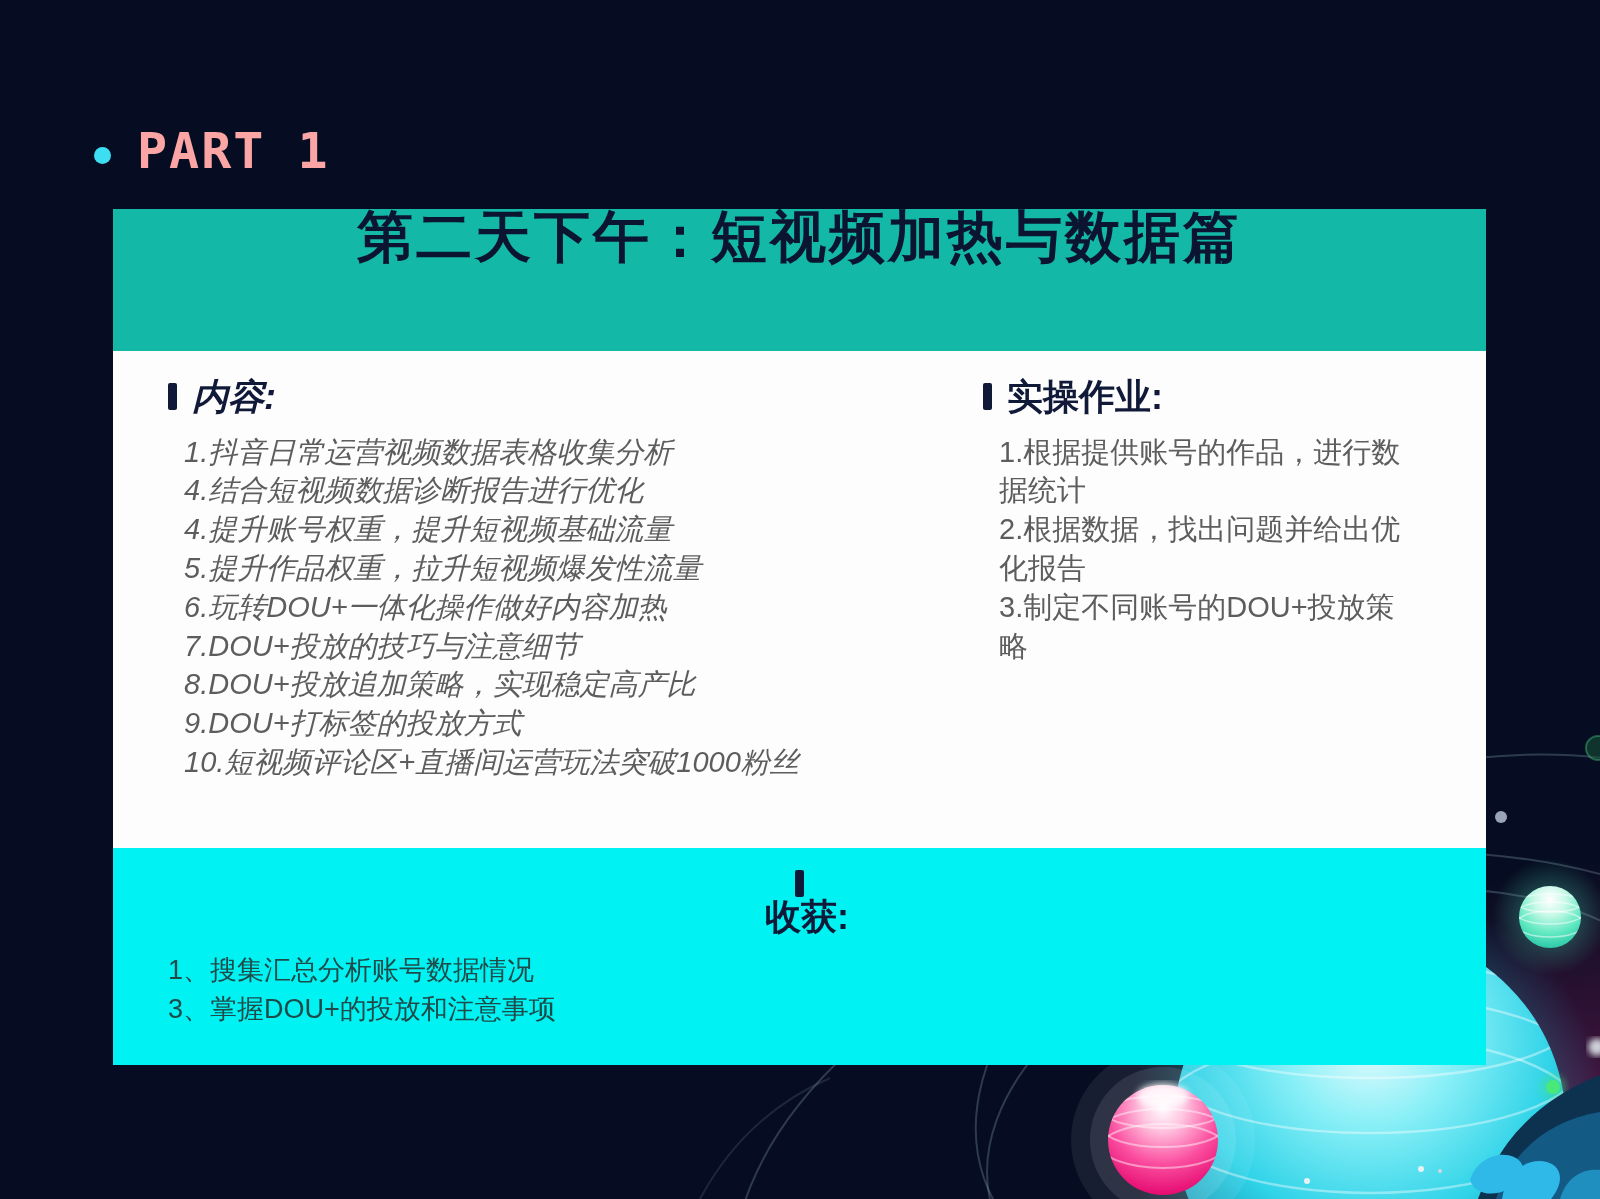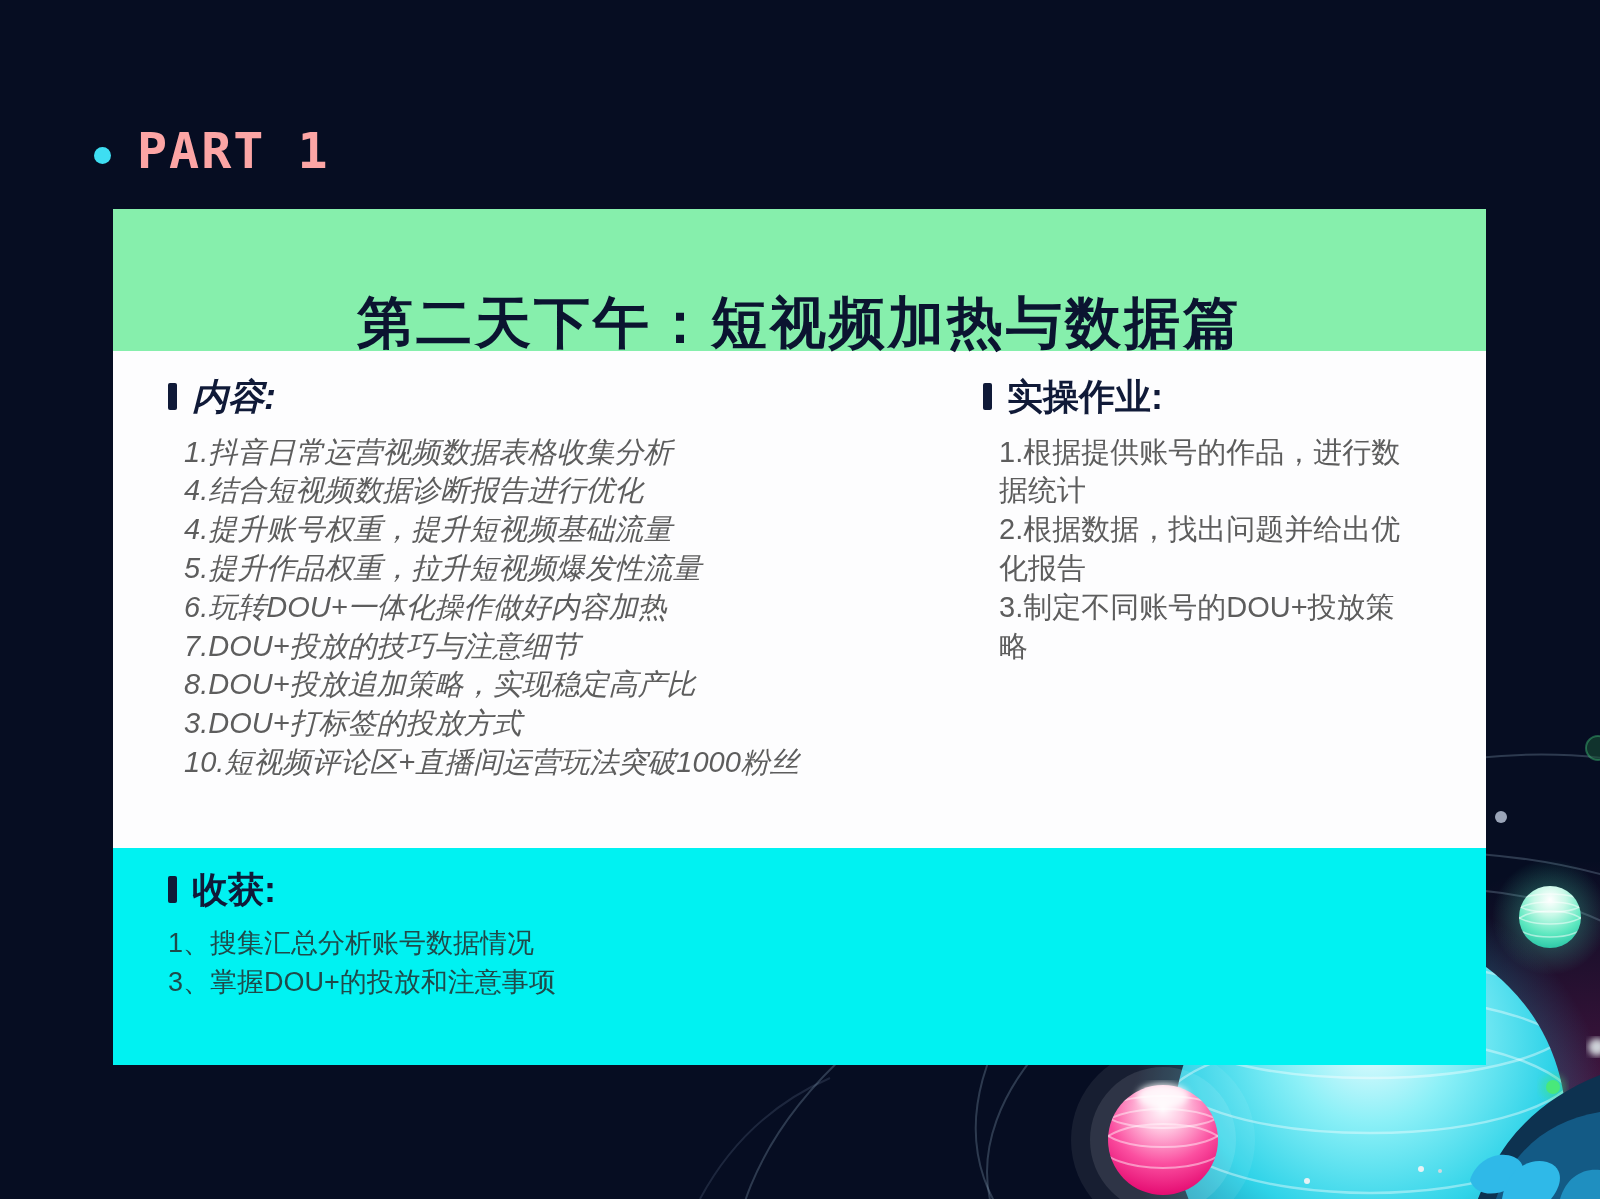--- a/index.html
+++ b/index.html
@@ -11,42 +11,42 @@
   
   .part-row{position:absolute;left:94px;top:110px;z-index:2;display:flex;align-items:center;color:#fca5a5;margin-top:16px;}
   .part-dot{width:17px;height:17px;border-radius:50%;background:#3edef2;margin-top:8px;flex:0 0 auto;}
   .part-text{
     font-family:"DejaVu Sans Mono","Liberation Mono",monospace;
     font-size:50px;font-weight:bold;letter-spacing:2px;margin-left:26px;line-height:1;
   }
   
   .panel{position:absolute;left:113px;top:209px;width:1373px;z-index:1;}
   .panel-header{
-    height:142px;background:#86efac;display:flex;align-items:flex-end;justify-content:center;
+    height:142px;background:#14b8a6;display:flex;align-items:flex-start;justify-content:center;
   }
   .panel-title{
     margin:0;font-size:56px;font-weight:900;color:#0b1430;letter-spacing:3px;line-height:1;
   }
   .panel-body{
     height:497px;background:#fdfdfe;box-sizing:border-box;
     padding:26px 40px 0 55px;display:flex;
   }
   .col-left{width:770px;flex:0 0 auto;font-style:italic;}
   .col-right{width:450px;flex:0 0 auto;margin-left:45px;}
   .sec-heading{
     display:flex;align-items:center;font-size:36px;font-weight:800;color:#101a38;
     margin:0 0 16px 0;line-height:1.1;
   }
   .sec-bar{width:9px;height:27px;border-radius:2px;background:#101a38;margin-right:15px;flex:0 0 auto;}
   .item-list{list-style:none;margin:16px;padding:0;font-size:29px;color:#5d5d5d;line-height:38.8px;}
   
   .panel-gains{
     height:217px;background:#00f2f2;box-sizing:border-box;padding:22px 40px 0 55px;
   }
-  .panel-gains .sec-heading{margin-bottom:14px;}
+  .panel-gains .sec-heading{margin-bottom:14px;flex-direction:column;}
   .gains-list{list-style:none;margin:0;padding:0;font-size:27px;color:#1f4a4a;line-height:39px;}
 </style>
 </head>
 <body>
 
 <div class="stage">
 
   <svg class="decor" width="1600" height="1199" viewBox="0 0 1600 1199">
     <defs>
       <radialGradient id="gBig" cx="0.5" cy="0.28" r="0.85">
@@ -175,21 +175,21 @@
           <span>内容:</span>
         </div>
         <ul class="item-list">
             <li>1.抖音日常运营视频数据表格收集分析</li>
             <li>4.结合短视频数据诊断报告进行优化</li>
             <li>4.提升账号权重，提升短视频基础流量</li>
             <li>5.提升作品权重，拉升短视频爆发性流量</li>
             <li>6.玩转DOU+一体化操作做好内容加热</li>
             <li>7.DOU+投放的技巧与注意细节</li>
             <li>8.DOU+投放追加策略，实现稳定高产比</li>
-            <li>3.DOU+打标签的投放方式</li>
+            <li>9.DOU+打标签的投放方式</li>
             <li>10.短视频评论区+直播间运营玩法突破1000粉丝</li>
           </ul>
       </div>
       <div class="col-right">
         <div class="sec-heading">
           <span class="sec-bar"></span>
           <span>实操作业:</span>
         </div>
         <ul class="item-list">
             <li>1.根据提供账号的作品，进行数据统计</li>

